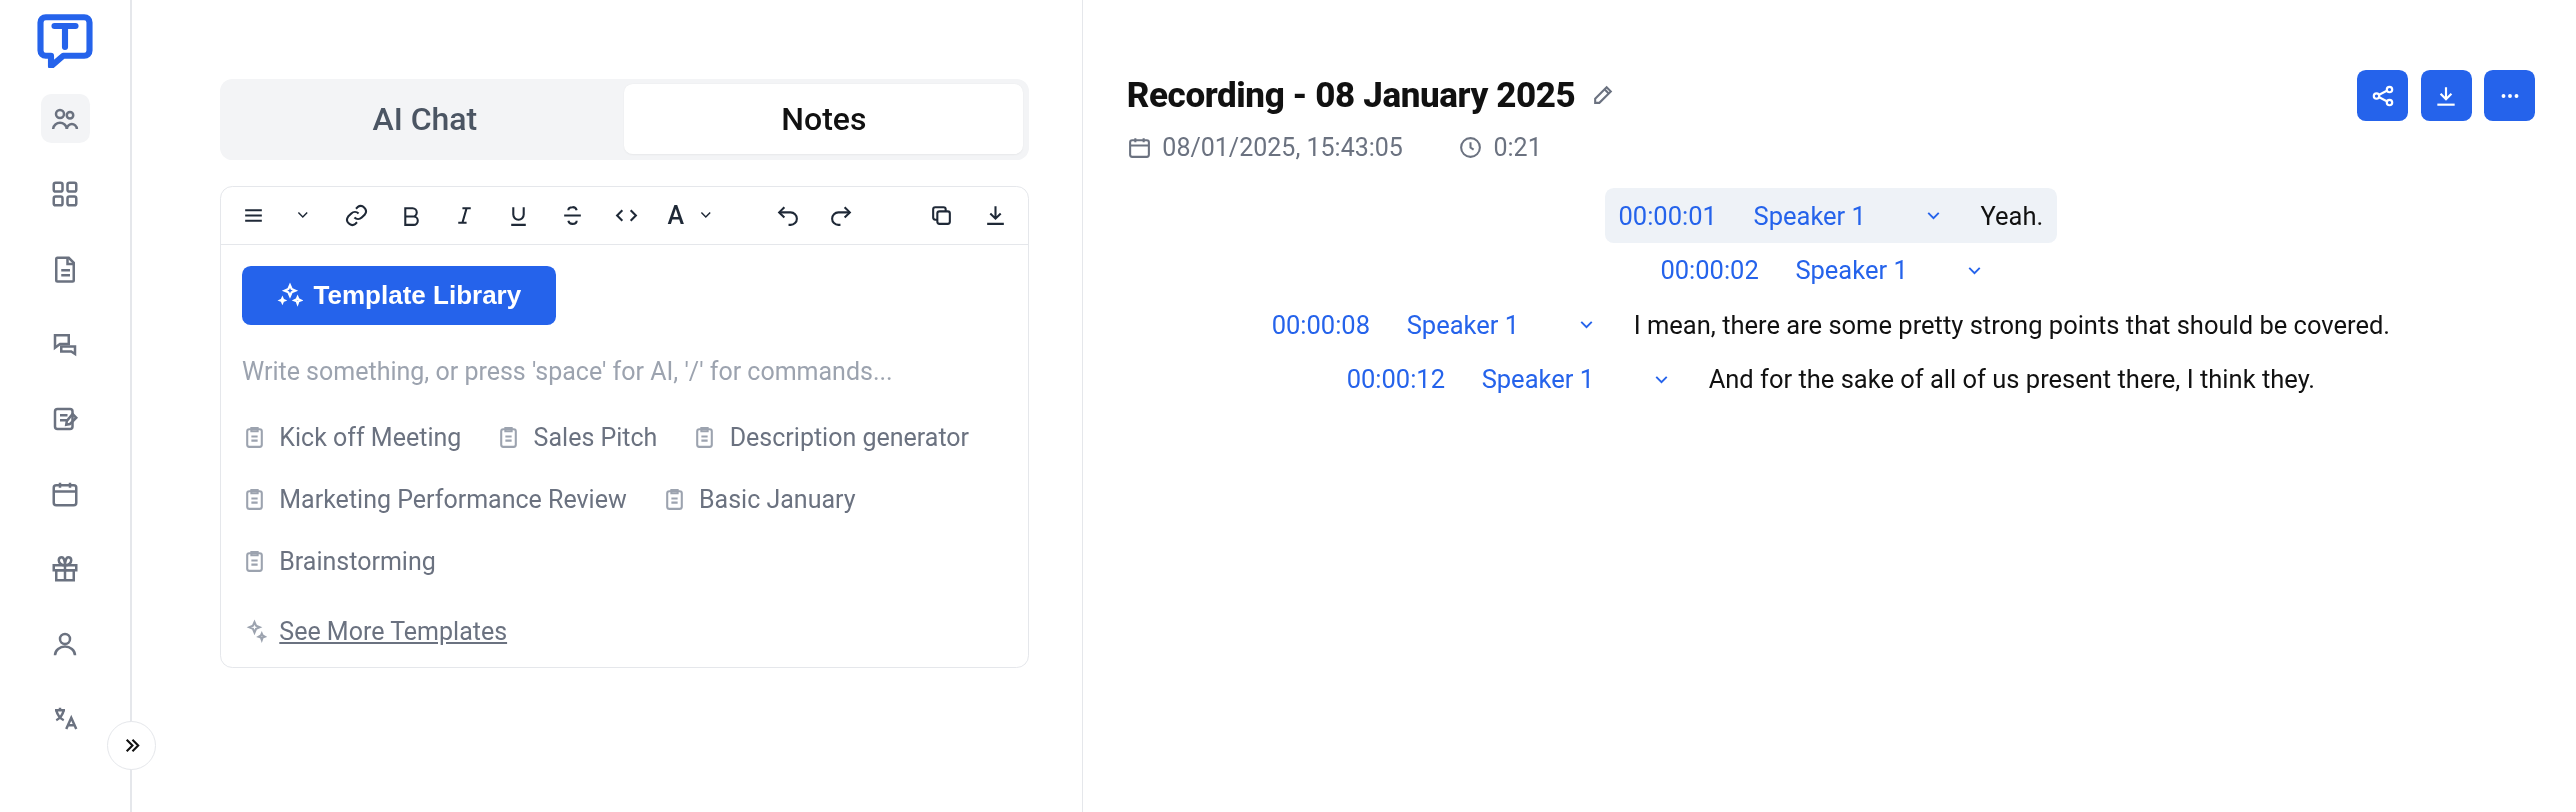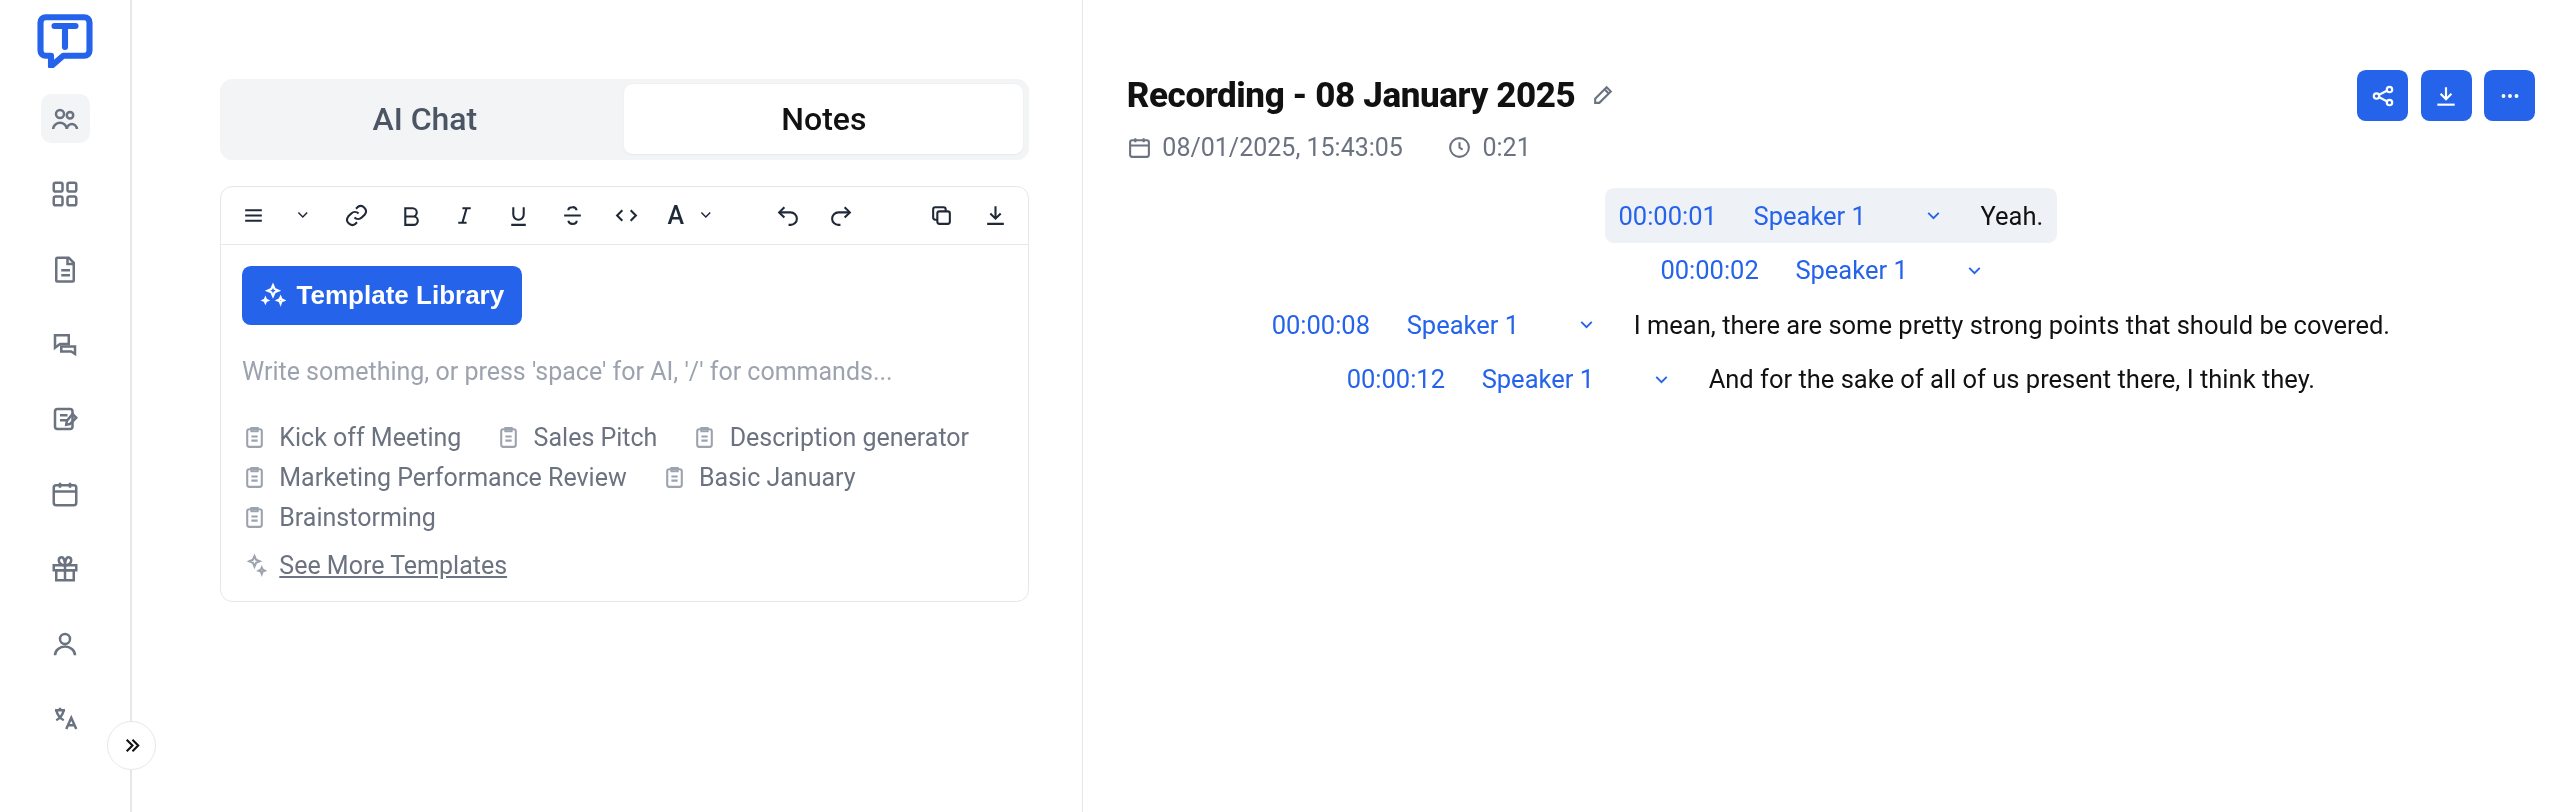--- a/index.html
+++ b/index.html
@@ -127,36 +127,36 @@
 
   .editor-body { padding: 21px; }
   .template-btn {
     display: inline-flex;
     align-items: center;
     gap: 10.6px;
     background: #2563eb;
     color: #fff;
     border: none;
     border-radius: 8.8px;
-    padding: 14px 18px;
+    padding: 14px 35px;
     font-size: 26px;
     font-weight: 600;
     cursor: pointer;
     margin-bottom: 32px;
   }
   .template-btn svg { width: 26px; height: 26px; stroke: #fff; fill: none; stroke-width: 2; }
   .placeholder {
     color: #9ca3af;
     font-size: 25px;
     margin-bottom: 37px;
   }
   .template-list {
     display: flex;
     flex-wrap: wrap;
-    gap: 11px 35px;
+    gap: 33px 35px;
     align-items: flex-start;
   }
   .template-item {
     display: inline-flex;
     align-items: center;
     gap: 12.3px;
     color: #6b7280;
     font-size: 25px;
     cursor: pointer;
   }
@@ -194,21 +194,21 @@
     background: #2563eb;
     border-radius: 8.8px;
     display: flex; align-items: center; justify-content: center;
     cursor: pointer;
   }
   .act-btn svg { width: 26px; height: 26px; stroke: #fff; fill: none; stroke-width: 2; }
 
   .meta-row {
     display: flex;
     align-items: center;
-    gap: 44px;
+    gap: 55px;
     color: #6b7280;
     font-size: 25px;
     margin-bottom: 26px;
   }
   .meta-item { display: flex; align-items: center; gap: 10.6px; }
   .meta-item svg { width: 25px; height: 25px; stroke: #6b7280; fill: none; stroke-width: 2; }
 
   .transcript {
     display: flex;
     flex-direction: column;

